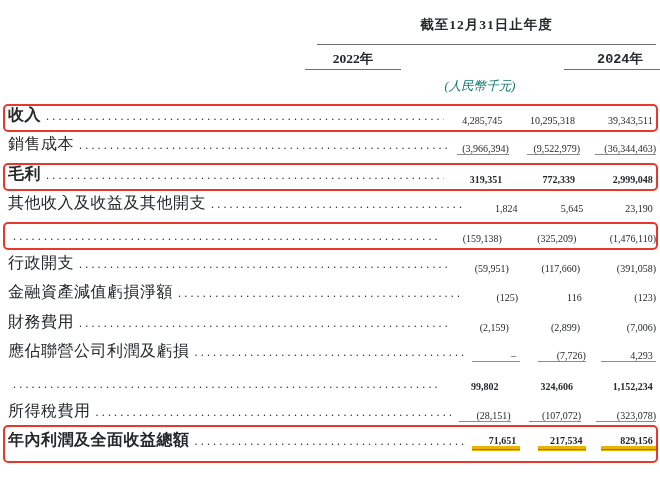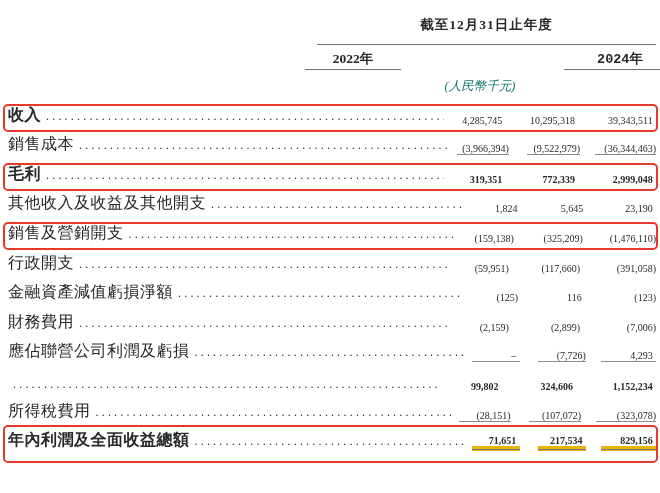--- a/index.html
+++ b/index.html
@@ -119,21 +119,20 @@
       <div class="label-area">
         <span class="label">其他收入及收益及其他開支</span>
         <span class="dots">........................................................................................................................</span>
       </div>
       <span class="val c1"><span class="vt">1,824<span class="ph">)</span></span></span>
       <span class="val c2"><span class="vt">5,645<span class="ph">)</span></span></span>
       <span class="val c3"><span class="vt">23,190<span class="ph">)</span></span></span>
     </div>
       <div class="row boxed">
       <div class="label-area">
-        <span class="label">銷售及營銷開支</span>
         <span class="dots">........................................................................................................................</span>
       </div>
       <span class="val c1"><span class="vt">(159,138)</span></span>
       <span class="val c2"><span class="vt">(325,209)</span></span>
       <span class="val c3"><span class="vt">(1,476,110)</span></span>
     </div>
       <div class="row">
       <div class="label-area">
         <span class="label">行政開支</span>
         <span class="dots">........................................................................................................................</span>

